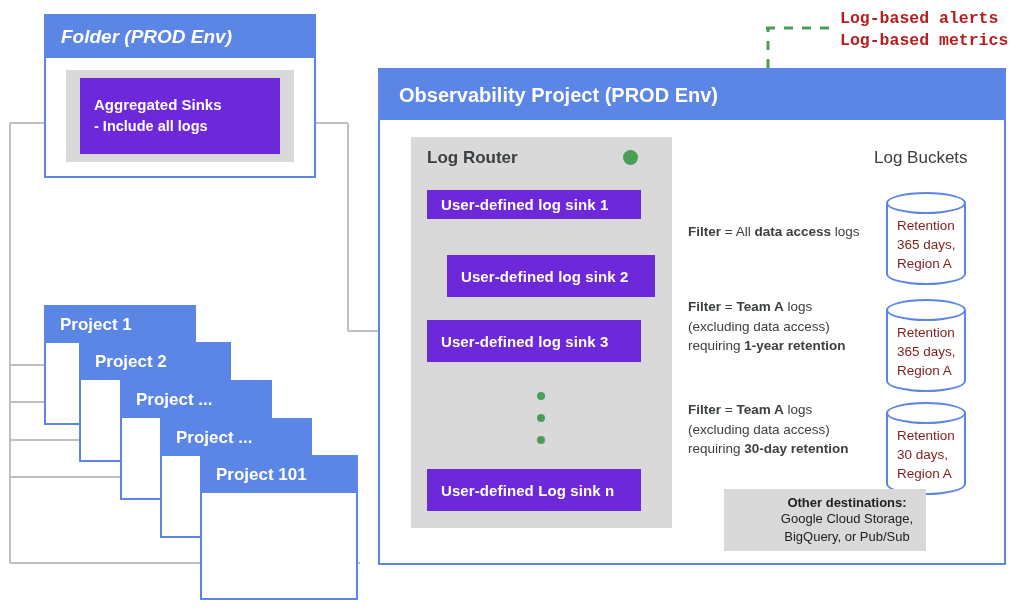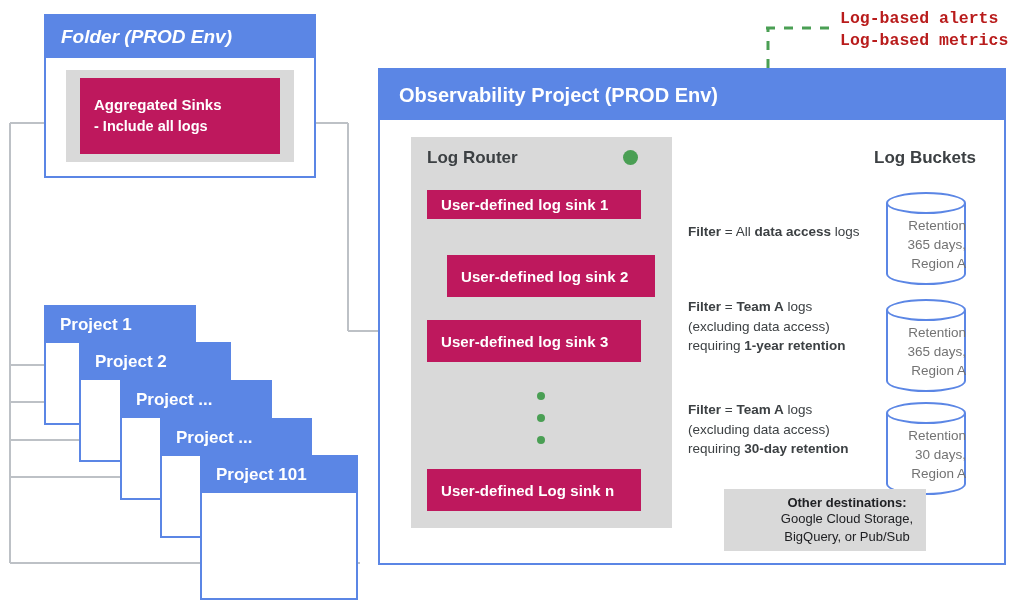--- a/index.html
+++ b/index.html
@@ -36,21 +36,21 @@
     display: flex;
     align-items: center;
   }
   .gray-panel {
     position: absolute;
     background: #d9d9d9;
     box-sizing: border-box;
   }
   .green-box {
     position: absolute;
-    background: #be185d;
+    background: #6d28d9;
     color: #ffffff;
     box-sizing: border-box;
     display: flex;
     flex-direction: column;
     justify-content: center;
   }
   .sink-label {
     font-size: 15px;
     font-weight: bold;
     color: #ffffff;
@@ -95,43 +95,43 @@
     width: 15px; height: 15px; border-radius: 50%; background: #4a9f54;
   }
   .router-dot {
     position: absolute; width: 8px; height: 8px; border-radius: 50%;
     background: #4a9f54; left: 537px;
   }
 
   
   #buckets-title {
     position: absolute; left: 874px; top: 148px;
-    font-size: 17px; font-weight: bold; color: #3c4043; text-align: center;
+    font-size: 17px; font-weight: normal; color: #3c4043; text-align: center;
   }
   .cylinder { position: absolute; width: 80px; height: 93px; }
   .cyl-body {
     position: absolute; left: 0; top: 11px; width: 80px; height: 71px;
     border-left: 2px solid #5b86e5; border-right: 2px solid #5b86e5;
     background: #ffffff; box-sizing: border-box;
   }
   .cyl-top {
     position: absolute; left: 0; top: 0; width: 80px; height: 22px;
     border: 2px solid #5b86e5; border-radius: 50%;
     background: #ffffff; box-sizing: border-box;
   }
   .cyl-bottom {
     position: absolute; left: 0; top: 71px; width: 80px; height: 22px;
     border: 2px solid #5b86e5; border-radius: 50%;
     background: #ffffff; box-sizing: border-box;
     clip-path: inset(50% -3px -3px -3px);
   }
   .cyl-text {
     position: absolute; left: 0; top: 24px; width: 80px;
-    font-size: 13.5px; color: #737373; line-height: 1.42;
-    text-align: right; padding-left: 11px; box-sizing: border-box;
+    font-size: 13.5px; color: #7f1d1d; line-height: 1.42;
+    text-align: left; padding-left: 11px; box-sizing: border-box;
     z-index: 3;
   }
 
   
   .filter-label {
     position: absolute; font-size: 13.5px; color: #3c4043; line-height: 1.45;
   }
   .filter-label b { font-weight: bold; }
 
   

